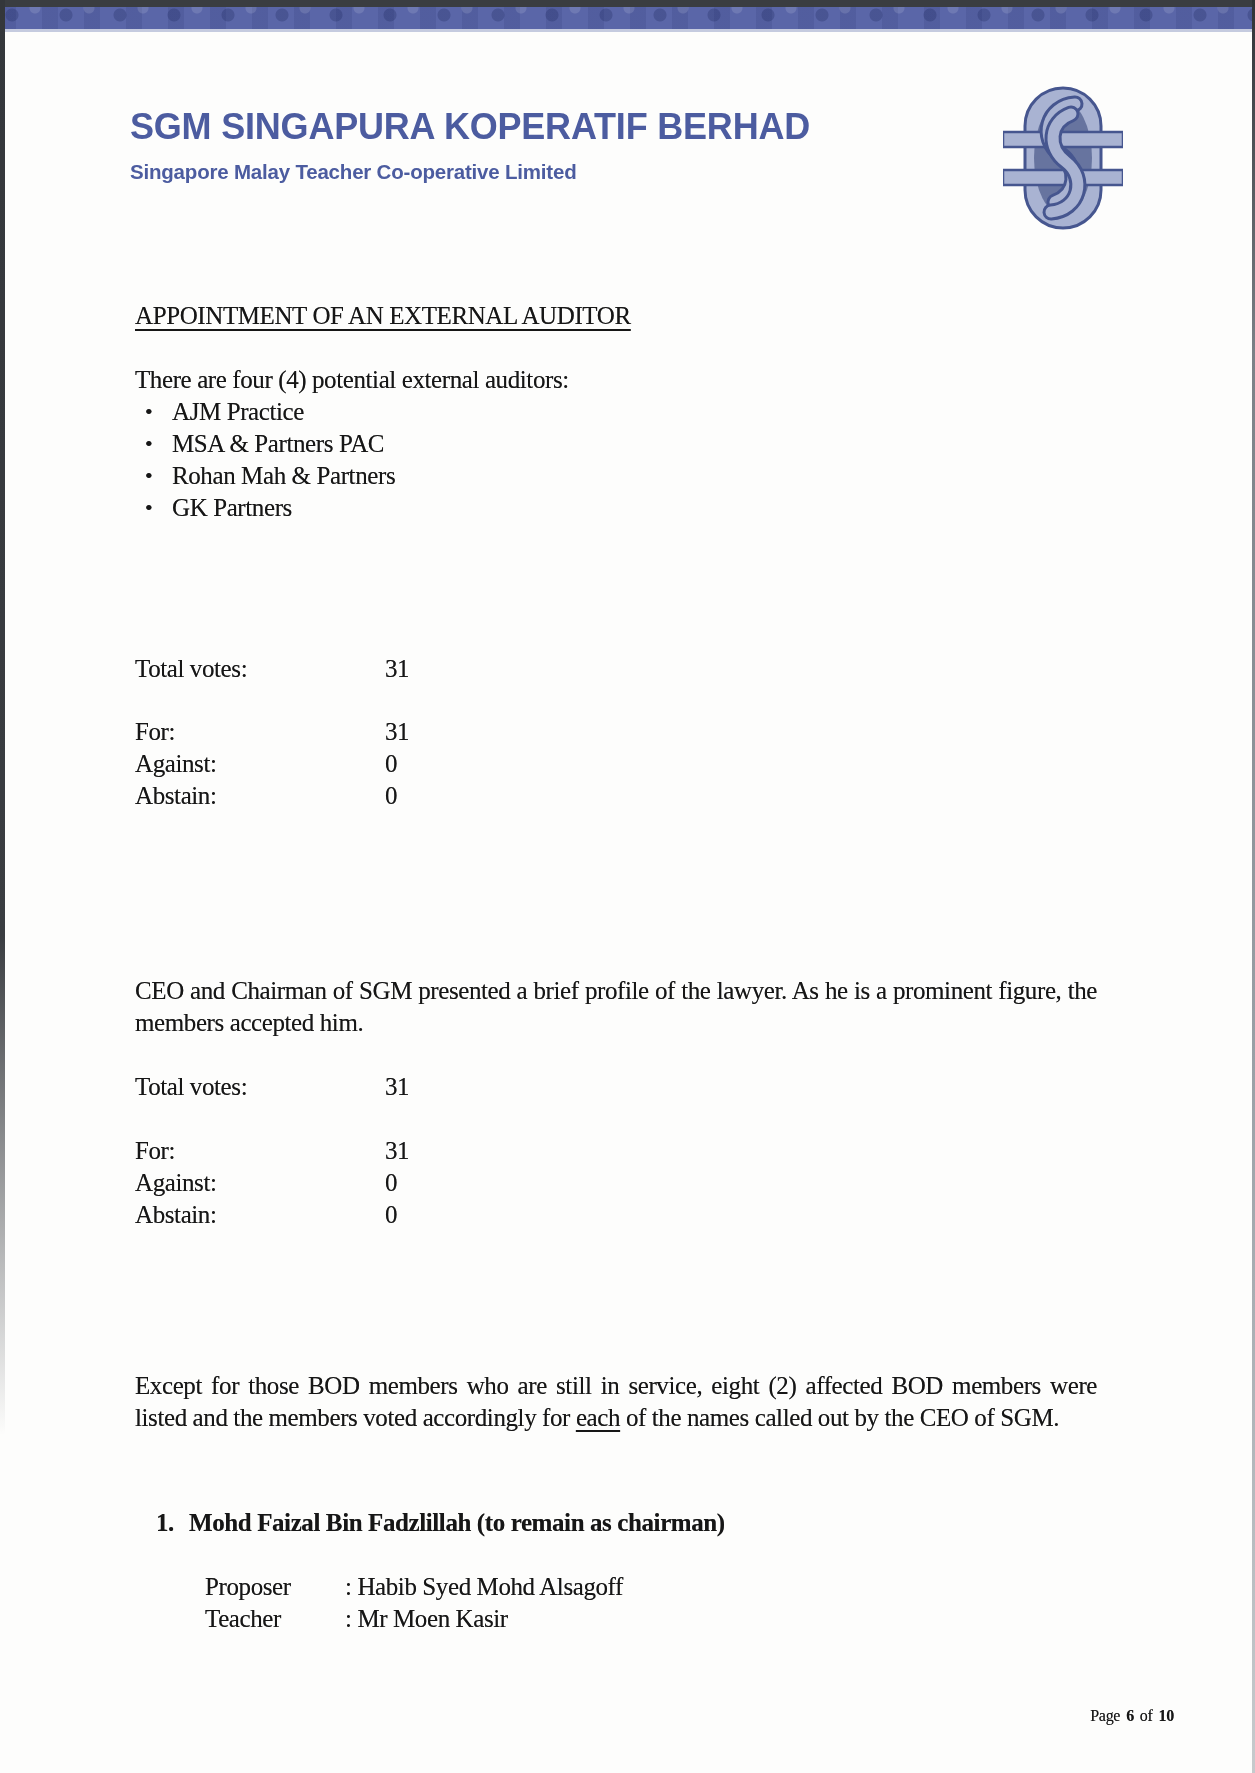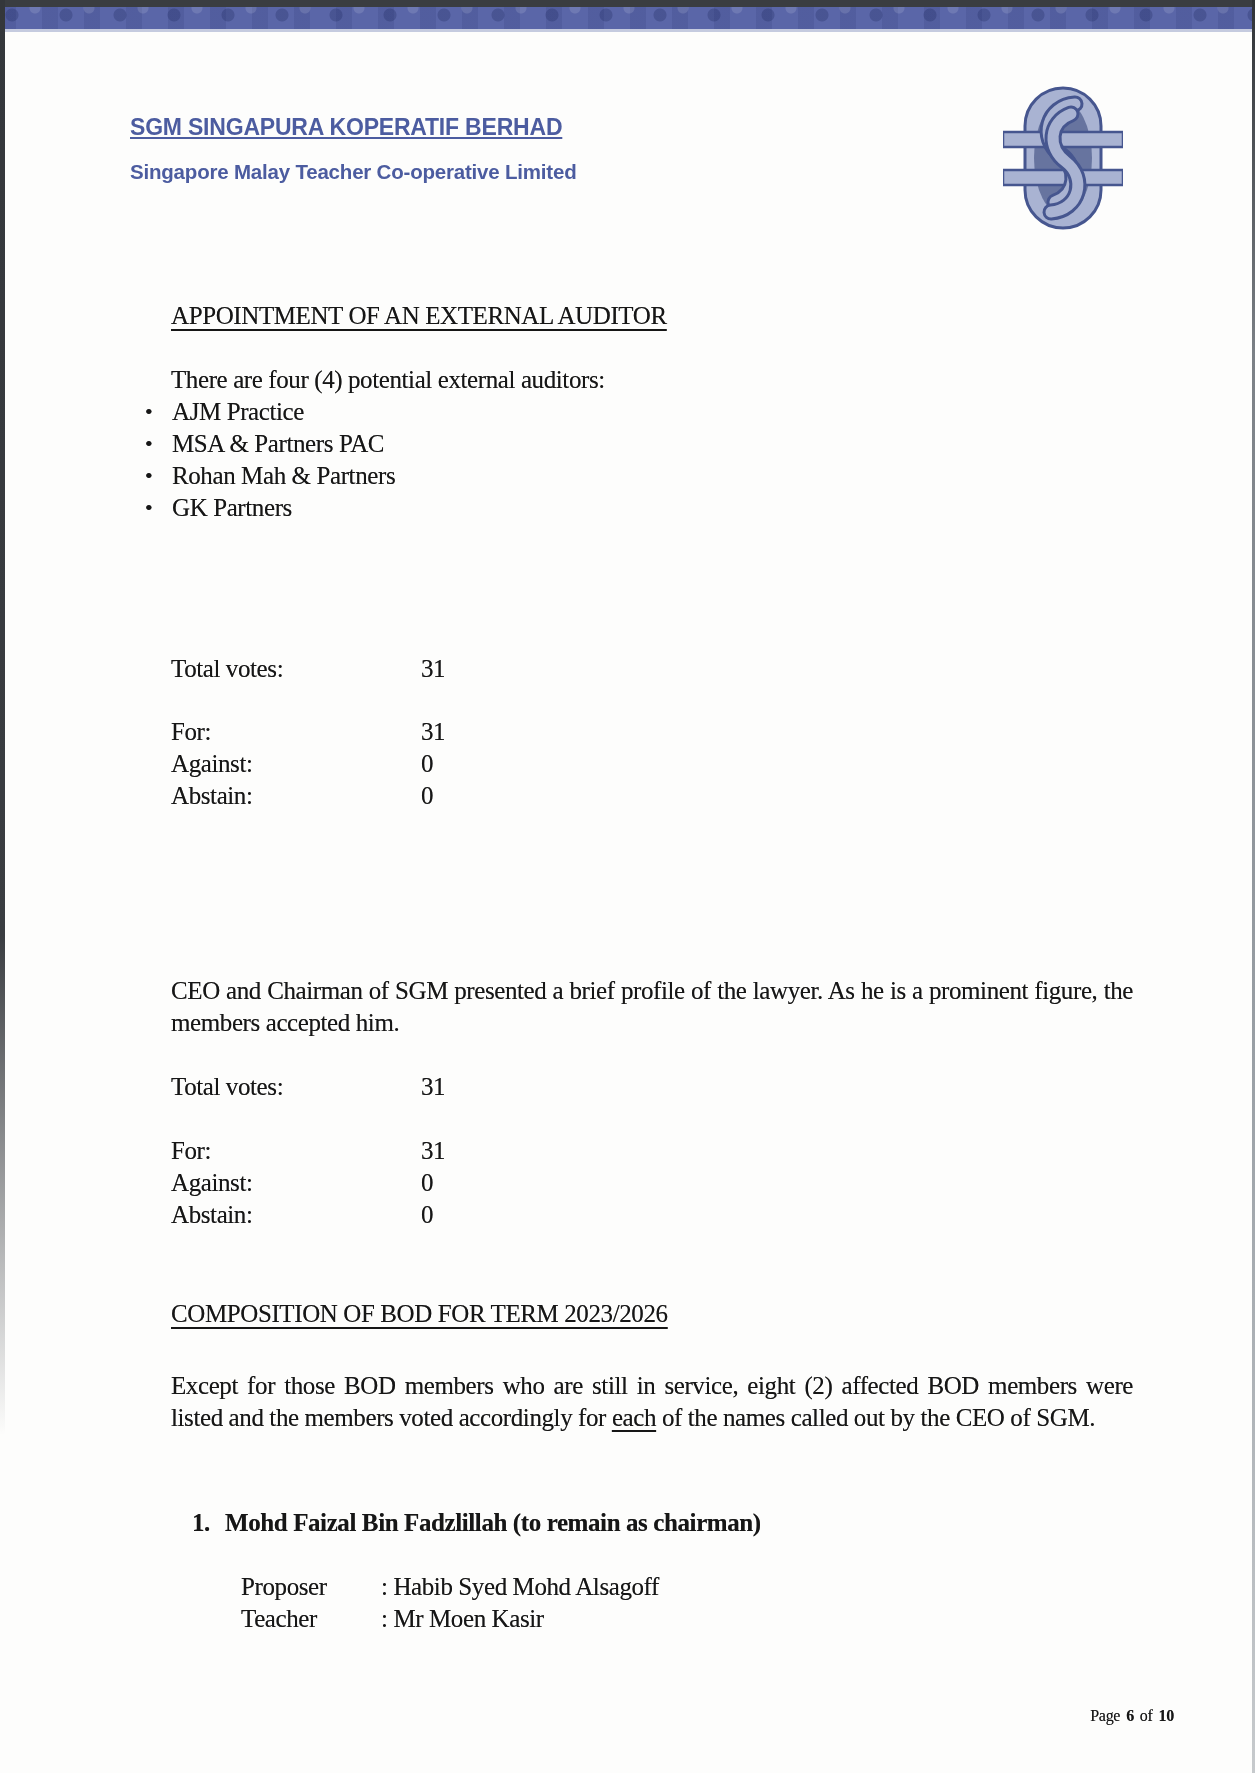--- a/index.html
+++ b/index.html
@@ -20,25 +20,25 @@
     background-color:#5a66a8;
     background-image:
       radial-gradient(circle at 12px 15px, rgba(28,38,92,.28) 6px, transparent 7px),
       radial-gradient(circle at 35px 8px, rgba(255,255,255,.12) 5px, transparent 6px),
       repeating-linear-gradient(90deg, rgba(40,50,110,.16) 0 16px, transparent 16px 42px);
     background-size:54px 29px,54px 29px,auto;
     border-bottom:3px solid #c5cbdf;
   }
   
   .company{position:absolute;left:130px;top:112px;color:#4c5ca0;font-family:"Liberation Sans",sans-serif;}
-  .company-name{font-size:23px;font-weight:bold;letter-spacing:-0.2px;line-height:30px;text-decoration:underline;}
+  .company-name{font-size:36px;font-weight:bold;letter-spacing:-0.2px;line-height:30px;}
   .company-sub{font-size:20.5px;font-weight:bold;letter-spacing:-0.2px;line-height:24px;margin-top:18px;}
   .logo{position:absolute;left:1003px;top:86px;width:120px;height:144px;}
   
-  .abs{position:absolute;left:135px;margin-left:36px;}
+  .abs{position:absolute;left:135px;}
   .heading{
     font-size:25px;letter-spacing:-0.4px;line-height:32px;white-space:nowrap;
     text-decoration:underline;text-underline-offset:5px;text-decoration-thickness:2px;
     text-shadow:0 0 .6px rgba(0,0,0,.5);
   }
   .bodytext{font-size:25px;letter-spacing:-0.4px;line-height:32px;text-shadow:0 0 .6px rgba(0,0,0,.5);}
   .para{width:962px;text-align:justify;}
   .bullets{list-style:none;margin:0;padding:0;width:962px;}
   .bullets li{display:flex;height:32px;}
   .bullets .dot{flex:0 0 27px;padding-left:10px;font-size:22px;}
@@ -126,21 +126,20 @@
   <div class="abs bodytext vrow" style="top:1135px">
     <span class="vlabel">For:</span><span>31</span>
   </div>
   <div class="abs bodytext vrow" style="top:1167px">
     <span class="vlabel">Against:</span><span>0</span>
   </div>
   <div class="abs bodytext vrow" style="top:1199px">
     <span class="vlabel">Abstain:</span><span>0</span>
   </div>
 
-  <div class="abs heading" style="top:1298px">COMPOSITION OF BOD FOR TERM 2023/2026</div>
   <div class="abs bodytext para" style="top:1370px"><span>Except for those BOD members who are still in service, eight (2) affected BOD members were listed and the members voted accordingly for </span><span class="each-underline">each</span><span> of the names called out by the CEO of SGM.</span></div>
 
   <div class="abs bodytext numbered" style="top:1507px">
     <span class="num">1.</span><span>Mohd Faizal Bin Fadzlillah (to remain as chairman)</span>
   </div>
 
   <div class="abs bodytext kvrow" style="top:1571px">
     <span class="klabel">Proposer</span><span>: Habib Syed Mohd Alsagoff</span>
   </div>
   <div class="abs bodytext kvrow" style="top:1603px">

